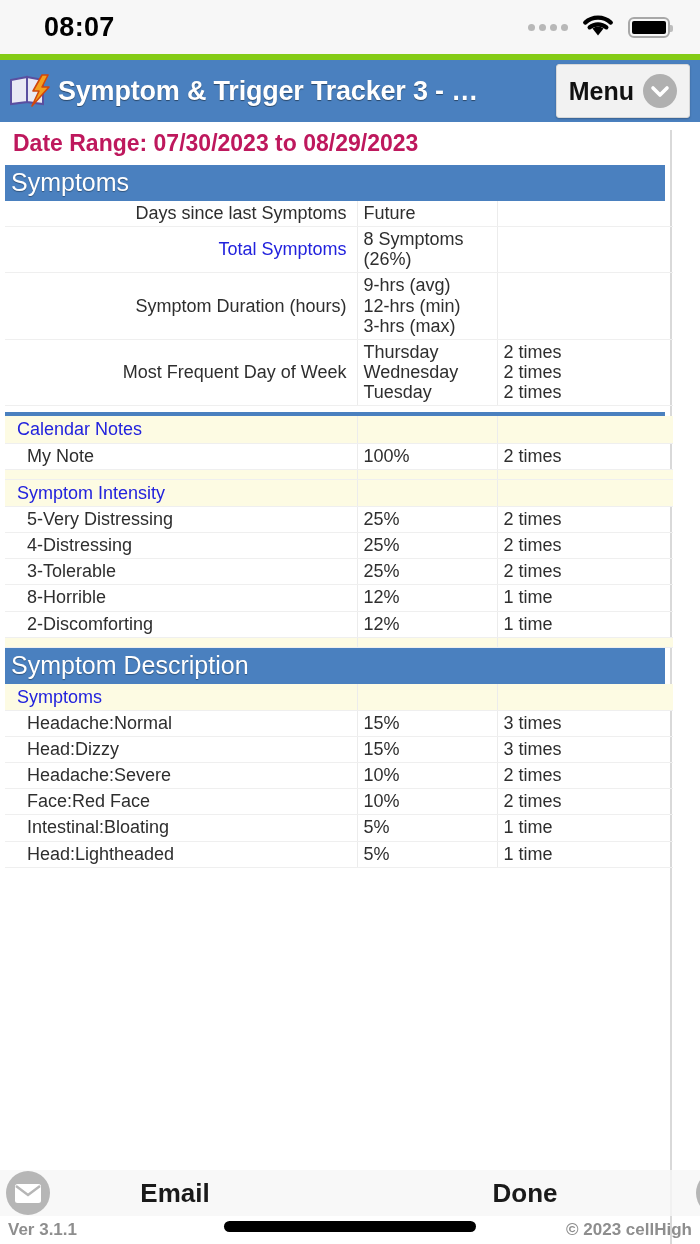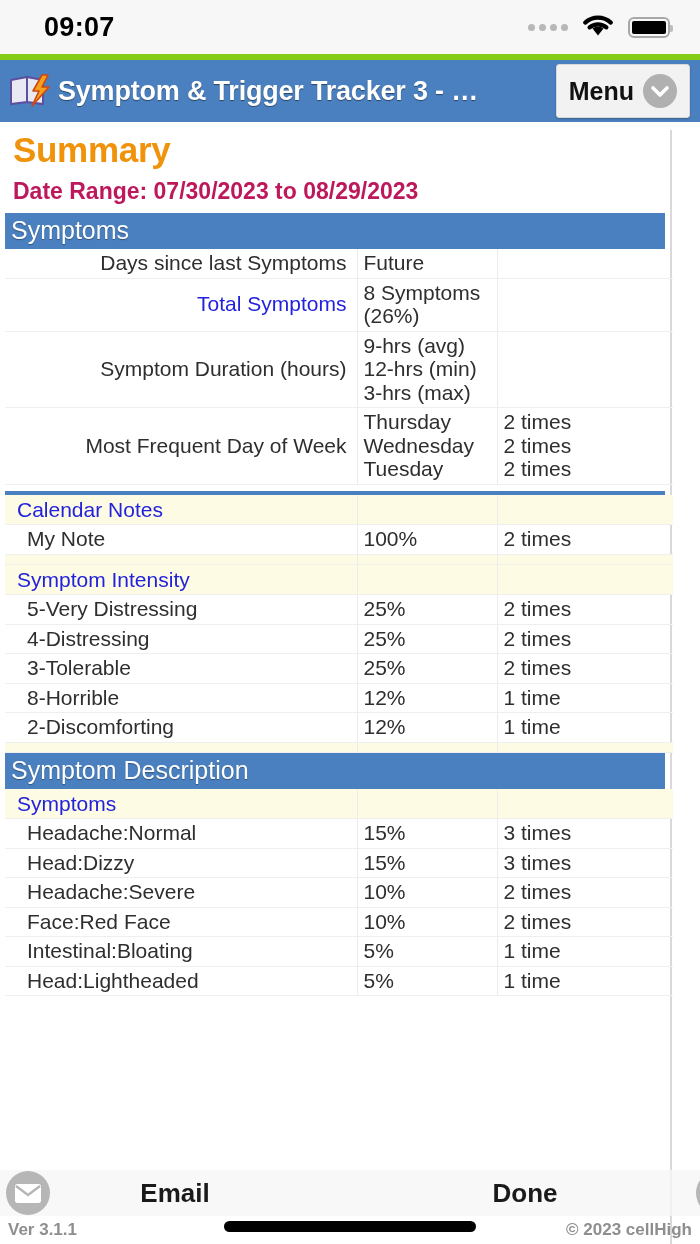--- a/index.html
+++ b/index.html
@@ -155,21 +155,21 @@
     font-size: 25px;
     padding: 3px 0 4px 6px;
     text-shadow: 0 1px 1px rgba(0,0,0,.35);
     margin: 0;
   }
 
   table.grid {
     width: 100%;
     border-collapse: collapse;
     table-layout: fixed;
-    font-size: 21px;
+    font-size: 18px;
     color: #2e2e2e;
   }
   table.grid td {
     padding: 2px 6px 3px 6px;
     vertical-align: middle;
     border-bottom: 1px solid #efefef;
     border-right: 1px solid #ececec;
     line-height: 1.12;
   }
   table.grid td:last-child { border-right: none; }
@@ -256,21 +256,21 @@
     bottom: 12px;
     width: 252px; height: 11px;
     border-radius: 6px;
     background: #000;
   }
 </style>
 </head>
 <body>
 
 <div class="status-bar">
-  <div class="status-time">09:07</div>
+  <div class="status-time">08:07</div>
   <div class="status-right">
     <span class="sig-dots">
         <i></i>
         <i></i>
         <i></i>
         <i></i>
       </span>
     <span class="wifi-icon">
       <svg width="32" height="23" viewBox="0 0 32 23">
         <path d="M16 21.5 L10.5 14.6 a9 9 0 0 1 11 0 Z" fill="#000"></path>
@@ -300,21 +300,20 @@
       <svg width="20" height="14" viewBox="0 0 20 14">
           <path d="M3 4 L10 11 L17 4" stroke="#fff" stroke-width="3.6" fill="none" stroke-linecap="round" stroke-linejoin="round"></path>
         </svg>
     </span>
   </div>
 </div>
 
 <div class="content">
   <div class="page">
     <div class="inner">
-      <h1 class="summary">Summary</h1>
       <div class="daterange">Date Range: 07/30/2023 to 08/29/2023</div>
       <div id="sections">
           <div class="band">Symptoms</div>
           <table class="grid">
             <colgroup>
               <col class="c1">
               <col class="c2">
               <col class="c3">
             </colgroup>
             <tbody>

